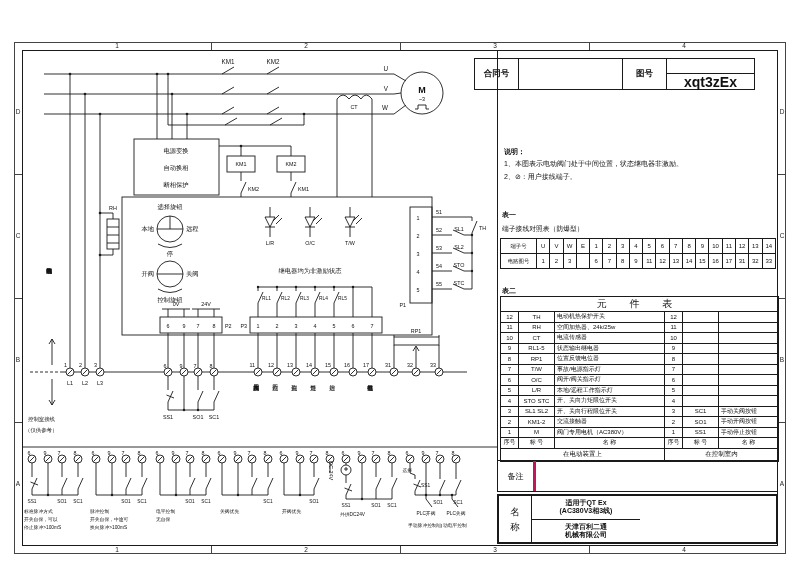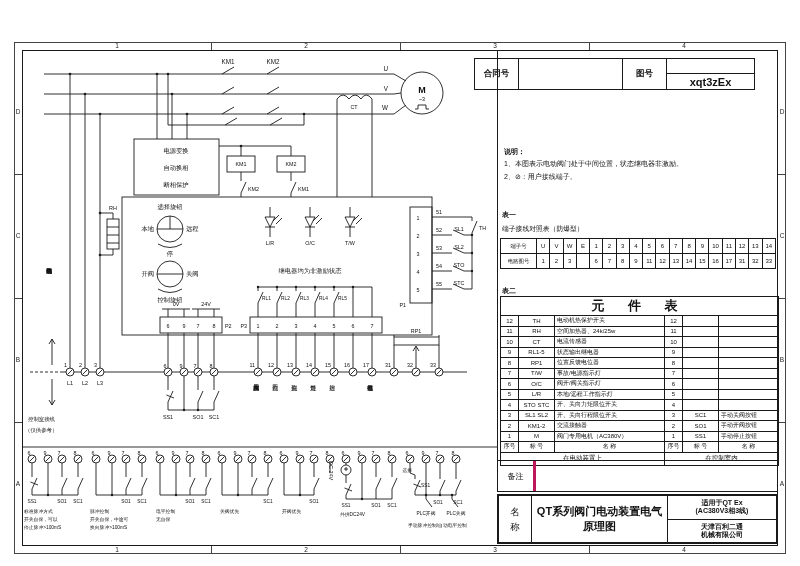--- a/index.html
+++ b/index.html
@@ -31,21 +31,21 @@
 .notes{left:504px;top:148px;width:270px;font-size:7px;line-height:1.2}
 .notes .h{font-weight:bold;margin-bottom:4px}
 .notes .n{margin-bottom:4px}
 .cap{font-size:7px;font-weight:bold}
 table{border-collapse:collapse;table-layout:fixed;position:absolute}
 .t1{left:500px;top:238px;width:276px}
 .t1 td,.t1 th{border:1px solid #1a1a1a;font-size:6px;font-weight:normal;text-align:center;height:15px;overflow:hidden;padding:0}
 .t1 th{font-size:5.4px}
 .t2{left:500px;top:296px;width:278px;border:1.5px solid #1a1a1a}
 .t2 td{border:1px solid #1a1a1a;font-size:6px;text-align:center;height:10.5px;overflow:hidden;padding:0;white-space:nowrap}
-.t2 .tt td{font-size:13px;font-weight:bold;letter-spacing:10px;height:14px}
+.t2 .tt td{font-size:10px;font-weight:normal;letter-spacing:10px;height:14px}
 .t2 .nm{text-align:left;padding-left:2px}
 .t2 .lc td{font-size:6.5px;height:13px}
 .rem{left:497px;top:460px;width:281px;height:32px;display:flex;border:1.5px solid #1a1a1a}
 .rem .lb{width:38px;border-right:3px solid #be185d;display:flex;align-items:center;justify-content:center;font-size:8px}
 .rem .tx{flex:1;display:flex;align-items:center;justify-content:center;font-size:9px;font-weight:bold}
 .nameblk{left:497px;top:494px;width:281px;height:50px;display:flex;border:2px solid #1a1a1a}
 .nameblk .lb{width:26px;border-right:1.5px solid #1a1a1a;display:flex;align-items:center;justify-content:center;font-size:9.5px;word-break:break-all;line-height:1.6;text-align:center;padding:0 16px}
 .nameblk .ti{flex:1;display:flex;align-items:center;justify-content:center;font-size:11px;font-weight:bold;border-right:1.5px solid #1a1a1a;text-align:center}
 .nameblk .rt{width:108px;display:flex;flex-direction:column}
 .nameblk .rt div{flex:1;display:flex;flex-direction:column;align-items:center;justify-content:center;font-size:7px;font-weight:bold;line-height:1.15;text-align:center}
@@ -552,21 +552,21 @@
   <div class="vlabel" style="left:345px;top:331px">监视继电器</div>
   <div class="vrot" style="left:306px;top:412px">DC 24V</div>
   </div>
 
   <div class="abs tblock">
     <div class="c" style="width:44px">合同号</div>
     <div class="c" style="width:104px"></div>
     <div class="c" style="width:44px">图号</div>
     <div class="c" style="flex:1;flex-direction:column;padding:0">
       <div style="height:50%;width:100%;border-bottom:1px solid #1a1a1a"></div>
-      <div style="height:50%;width:100%;display:flex;align-items:center;justify-content:center;font-weight:bold;font-size:11px">xqt3zEx</div>
+      <div style="height:50%;width:100%;display:flex;align-items:center;justify-content:center;font-weight:bold;font-size:14px">xqt3zEx</div>
     </div>
   </div>
 
   <div class="abs notes">
     <div class="h">说明：</div>
     <div class="n">1、本图表示电动阀门处于中间位置，状态继电器非激励。</div>
     <div class="n">2、⊘：用户接线端子。</div>
   </div>
 
   <div class="abs cap" style="left:502px;top:210px">表一</div>
@@ -747,21 +747,20 @@
         </tr>
   </tbody>
     </table>
 
   <div class="abs rem">
     <div class="lb">备注</div>
   </div>
 
   <div class="abs nameblk">
     <div class="lb">名称</div>
-    <div class="ti">QT系列阀门电动装置电气原理图</div>
     <div class="rt">
       <div class="up">
         <span>适用于QT Ex</span>
         <span>(AC380V3相3线)</span>
       </div>
       <div>
         <span>天津百利二通</span>
         <span>机械有限公司</span>
       </div>
     </div>

